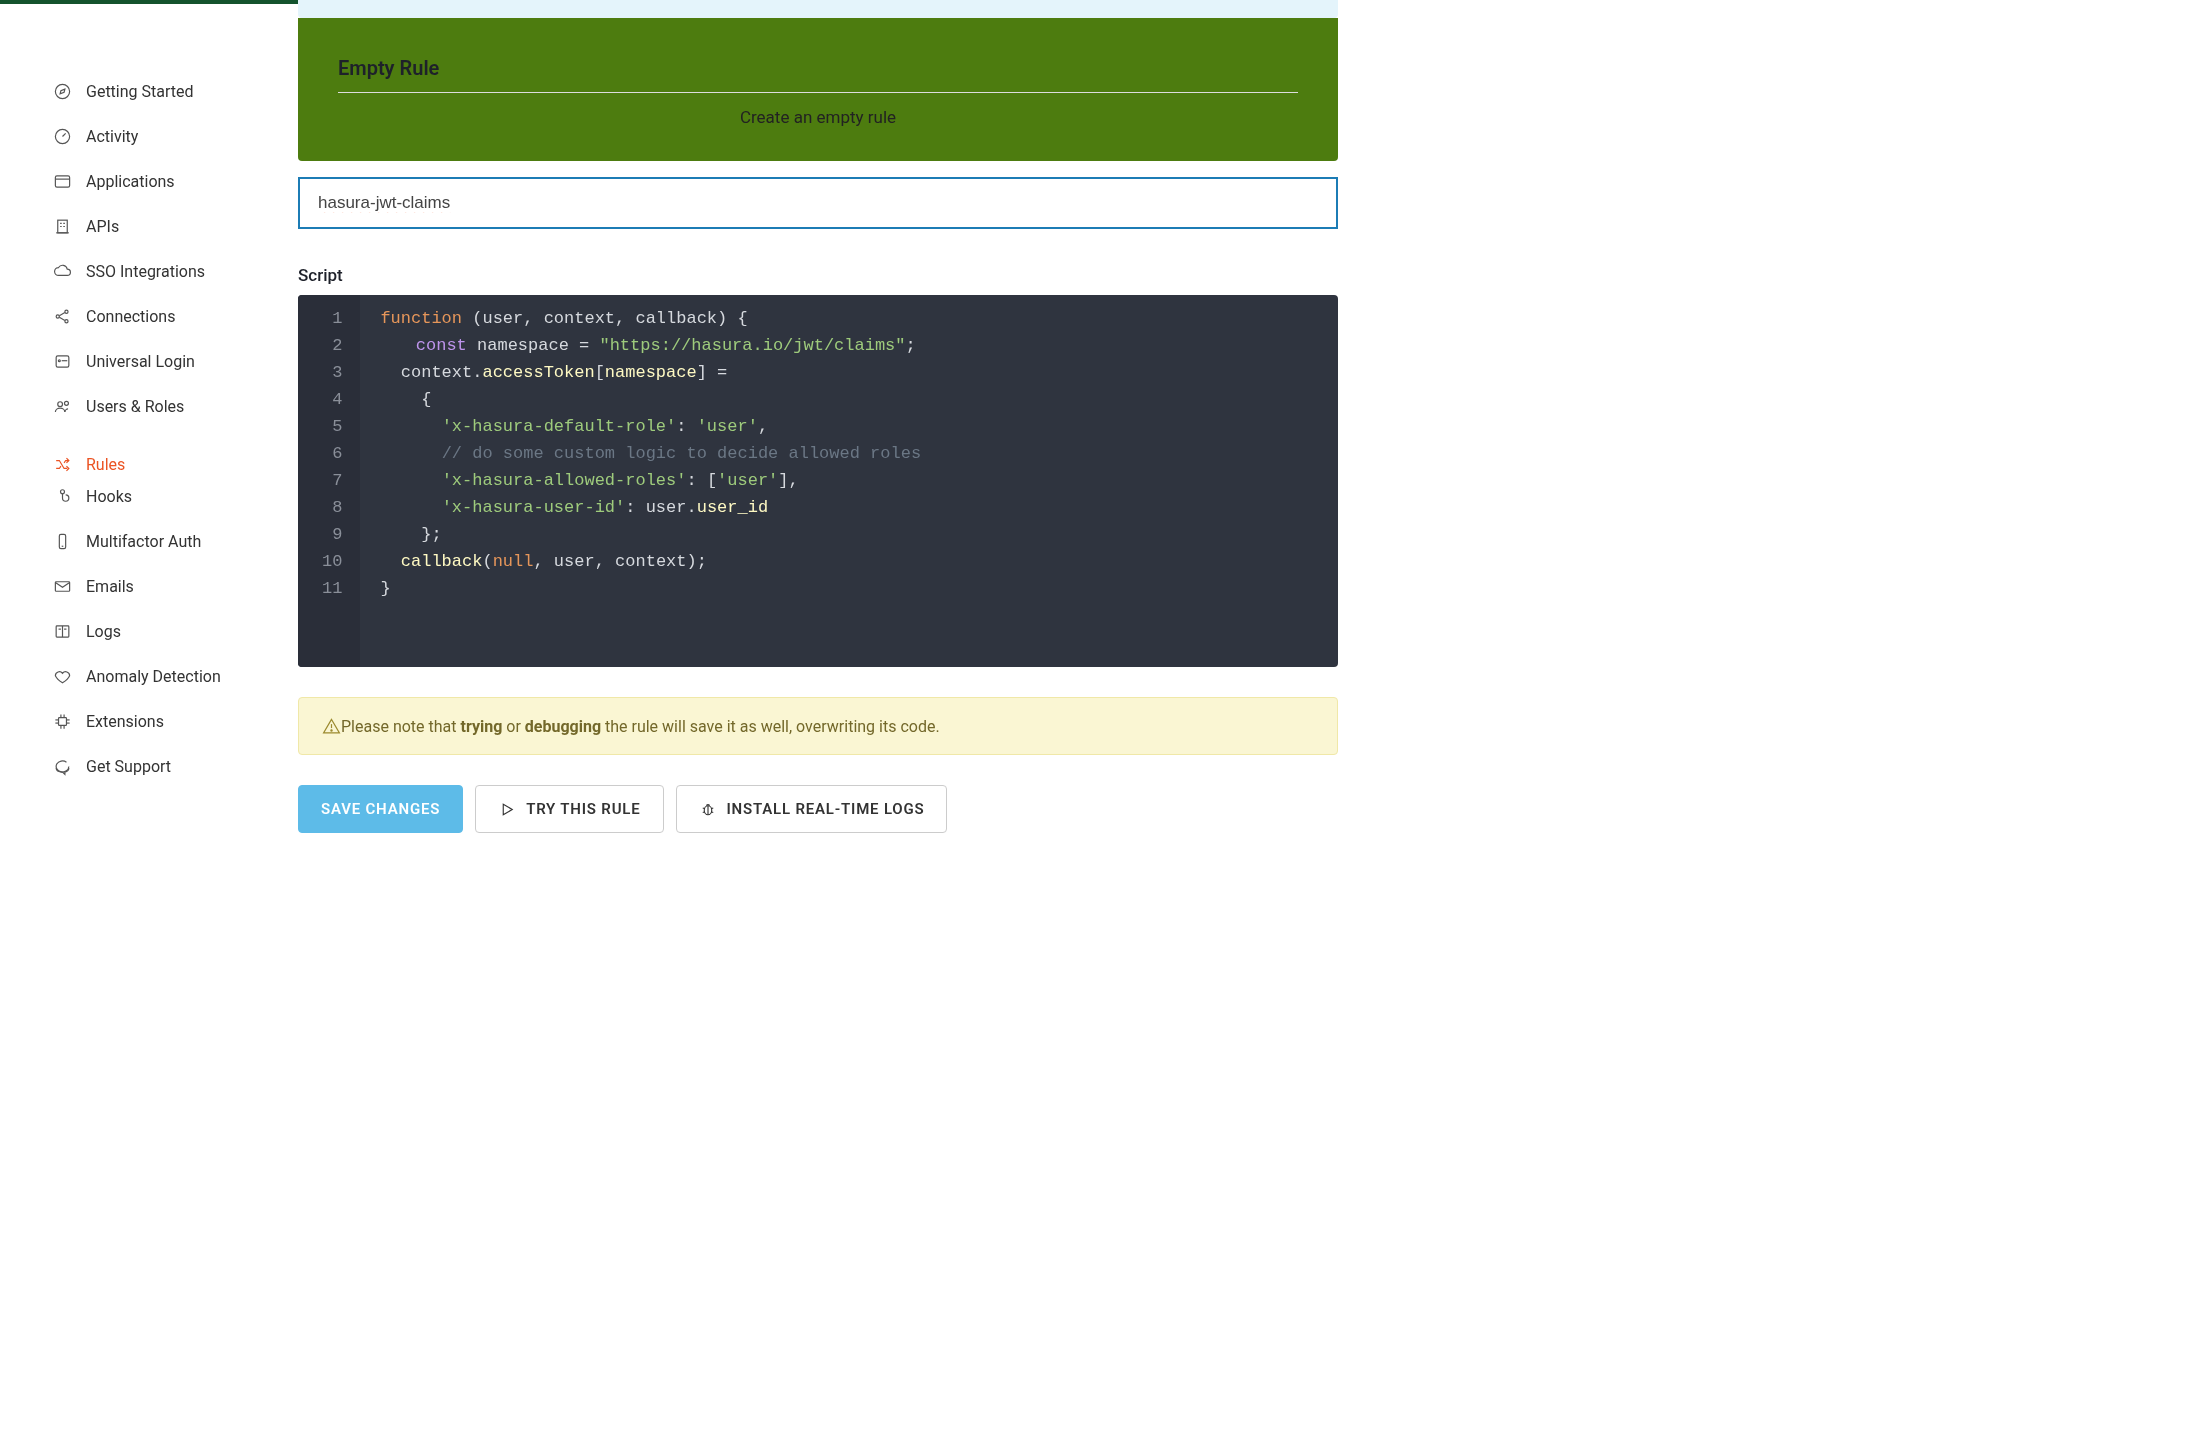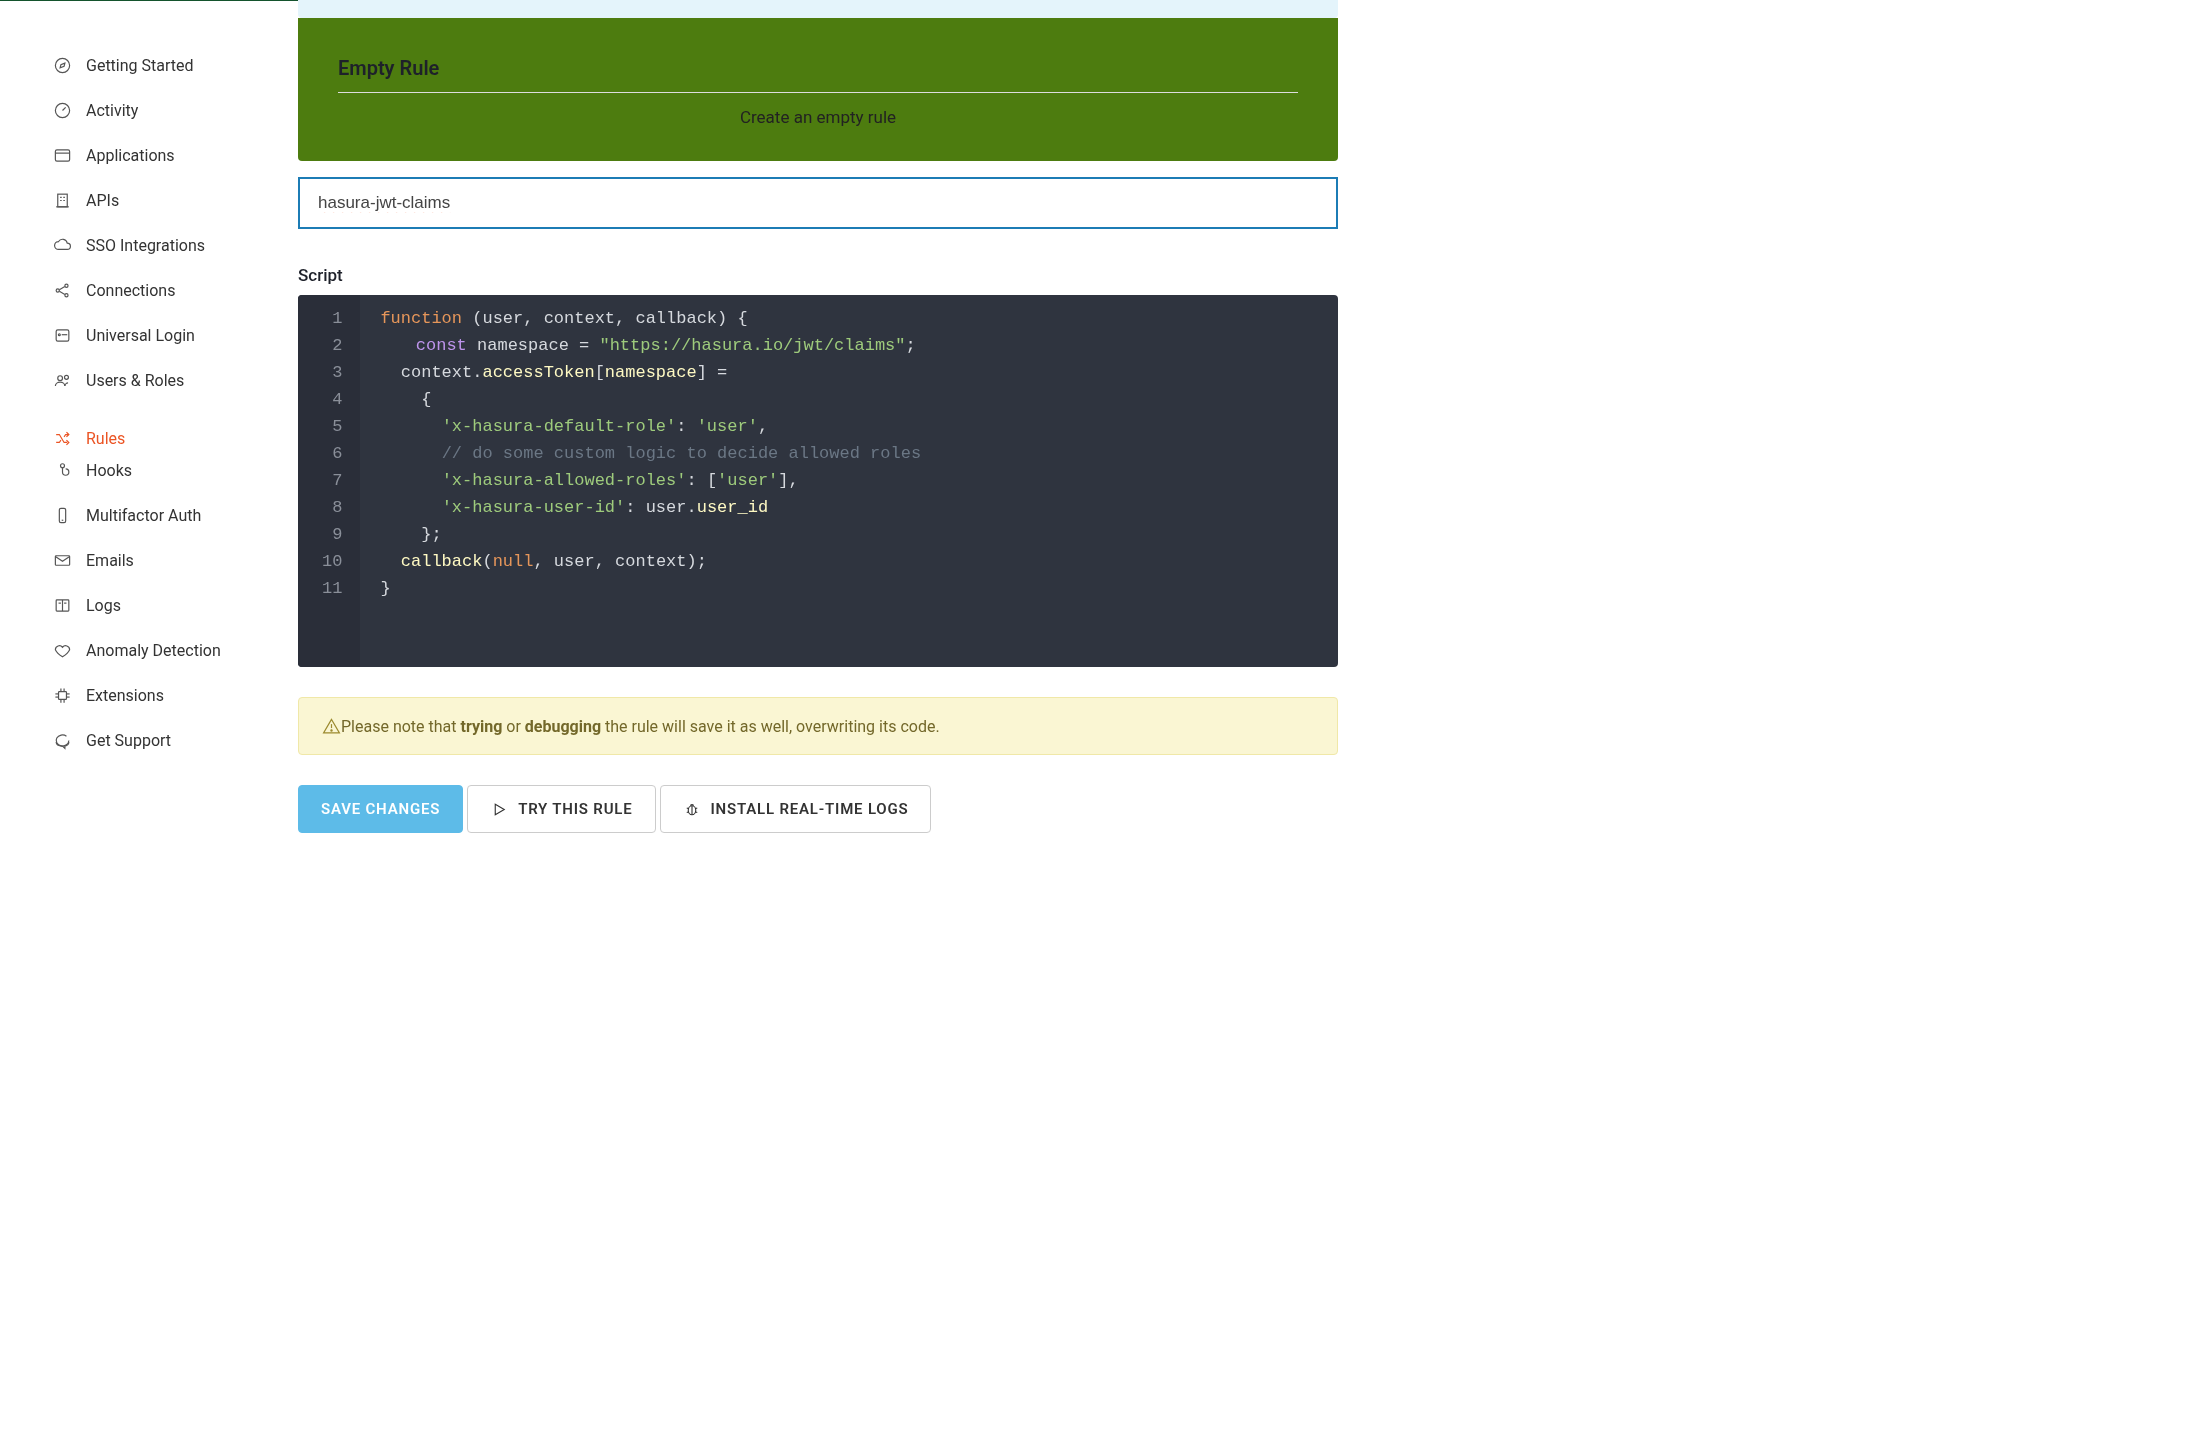--- a/index.html
+++ b/index.html
@@ -6,22 +6,22 @@
   body {
     font-family: -apple-system, BlinkMacSystemFont, "Segoe UI", Roboto, Helvetica, Arial, sans-serif;
     color: #1e212a;
     background: #fff;
     font-size: 16px;
   }
   .layout { display: flex; min-height: 100vh; }
   .sidebar {
     width: 298px;
     flex-shrink: 0;
-    padding: 42px 0 0 52px;
-    border-top: 1px solid #14532d;
+    padding: 65px 0 0 52px;
+    border-top: 4px solid #14532d;
   }
   .sidebar-item {
     display: flex;
     align-items: center;
     gap: 14px;
     height: 45px;
     cursor: pointer;
     color: #333;
   }
   .sidebar-item.active { color: #eb5424; align-items: flex-end; }
@@ -113,21 +113,21 @@
     border: 1px solid #f0e8a8;
     color: #73682a;
     padding: 18px 22px;
     border-radius: 4px;
     margin-top: 30px;
     font-size: 16px;
   }
   .warning .ico { color: #9c8a2f; }
   .btn-row {
     display: flex;
-    gap: 4px;
+    gap: 12px;
     margin-top: 30px;
   }
   .btn {
     display: inline-flex;
     align-items: center;
     gap: 10px;
     padding: 14px 22px;
     border-radius: 4px;
     font-size: 15px;
     font-weight: 600;

